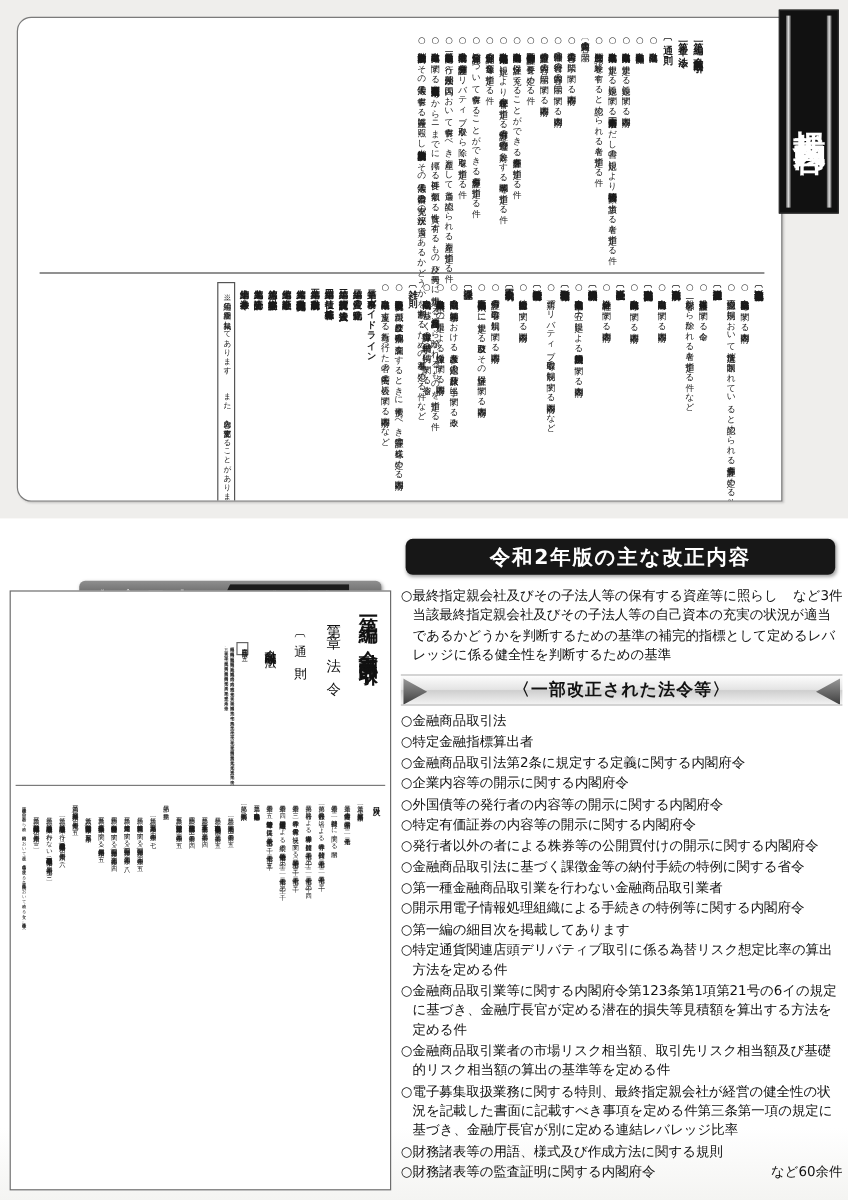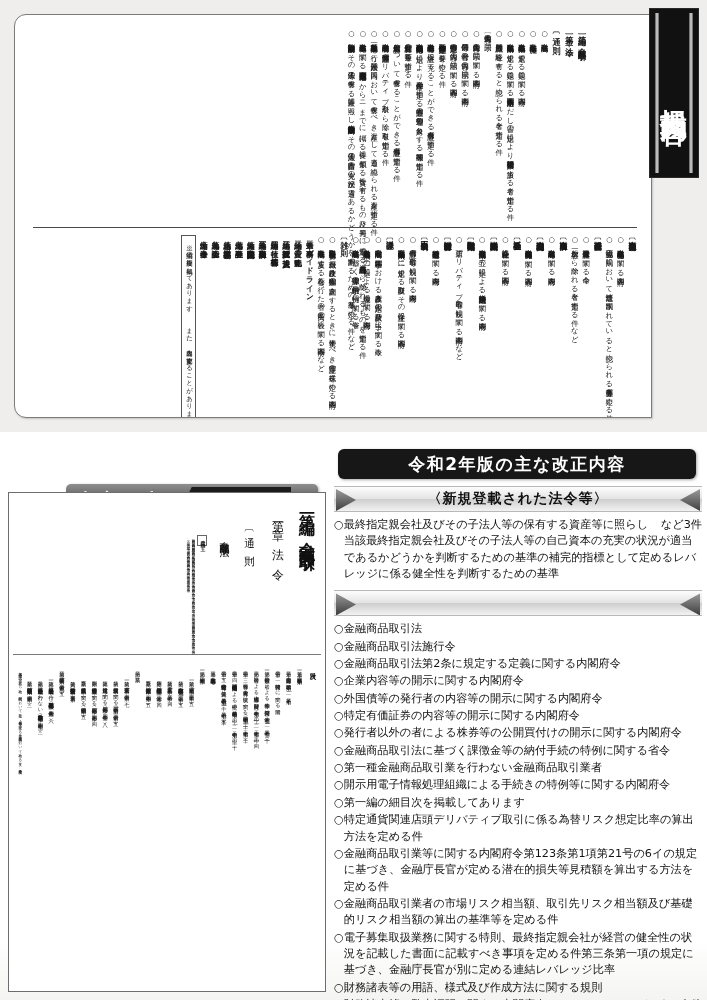--- a/index.html
+++ b/index.html
@@ -421,43 +421,39 @@
             <div class="sp-toc ind">第二款　第一種金融商品取引業を行わない金融商品取引業者（第四十七条―第四十七条の三）</div>
             <div class="sp-toc ind">第三款　登録金融機関（第四十八条―第四十八条の三）</div>
           </div>
         <div class="sp-note-r">平二法一〇二・一部改正、全部の題名から改め、範囲内において改正し、各条文・項・号に改正する条文、平二〇法六五条において改める文を、法令条文改正。</div>
       </div>
 
     </div>
   </div>
 
   <div id="right-col">
+      <div class="item-list">
+        <div class="item">
+          <span class="bullet">○</span>
+          <span class="txt"><span class="tail">など3件</span>最終指定親会社及びその子法人等の保有する資産等に照らし当該最終指定親会社及びその子法人等の自己資本の充実の状況が適当であるかどうかを判断するための基準の補完的指標として定めるレバレッジに係る健全性を判断するための基準</span>
+        </div>
+      </div>
       <div class="ribbon">
         <div class="arrow-l"></div>
-        <span>〈新規登載された法令等〉</span>
+        <span>〈一部改正された法令等〉</span>
         <div class="arrow-r"></div>
       </div>
       <div class="item-list">
         <div class="item">
           <span class="bullet">○</span>
-          <span class="txt"><span class="tail">など3件</span>最終指定親会社及びその子法人等の保有する資産等に照らし当該最終指定親会社及びその子法人等の自己資本の充実の状況が適当であるかどうかを判断するための基準の補完的指標として定めるレバレッジに係る健全性を判断するための基準</span>
-        </div>
-      </div>
-      <div class="ribbon">
-        <div class="arrow-l"></div>
-        <div class="arrow-r"></div>
-      </div>
-      <div class="item-list">
-        <div class="item">
-          <span class="bullet">○</span>
           <span class="txt">金融商品取引法</span>
         </div>
         <div class="item">
           <span class="bullet">○</span>
-          <span class="txt">金融商品取引法施行令</span>
+          <span class="txt">特定金融指標算出者</span>
         </div>
         <div class="item">
           <span class="bullet">○</span>
           <span class="txt">金融商品取引法第2条に規定する定義に関する内閣府令</span>
         </div>
         <div class="item">
           <span class="bullet">○</span>
           <span class="txt">企業内容等の開示に関する内閣府令</span>
         </div>
         <div class="item">

